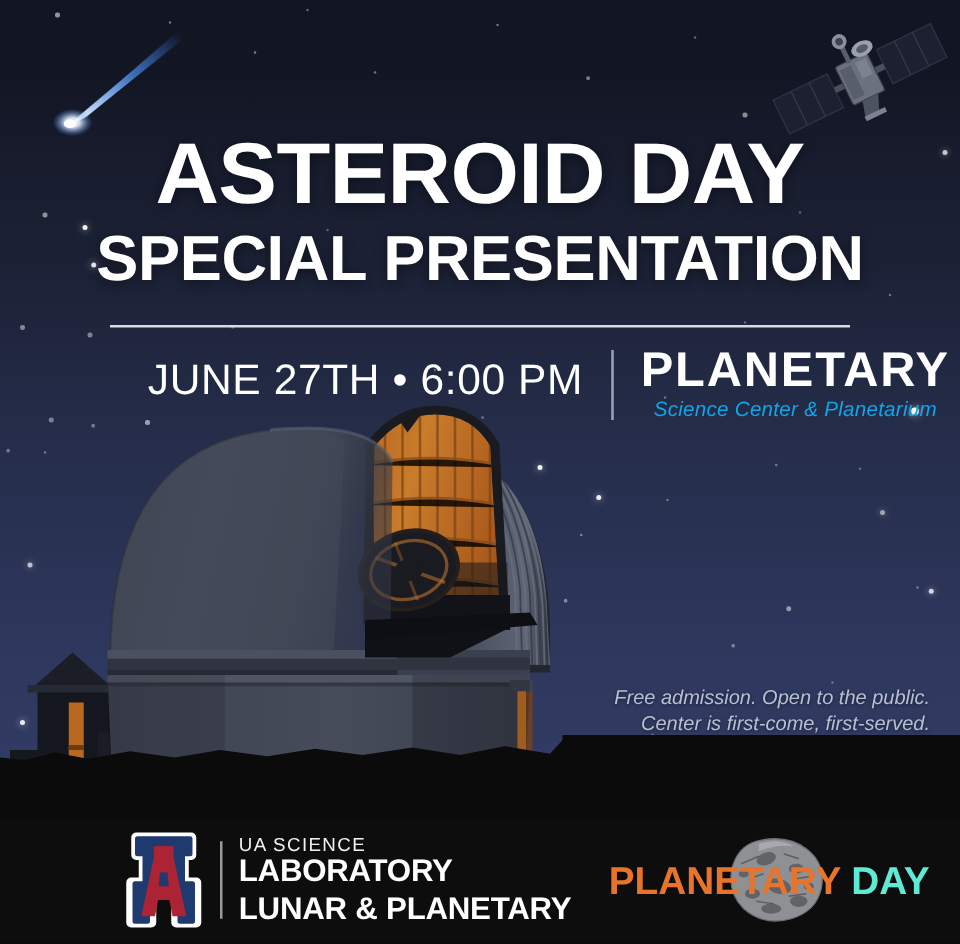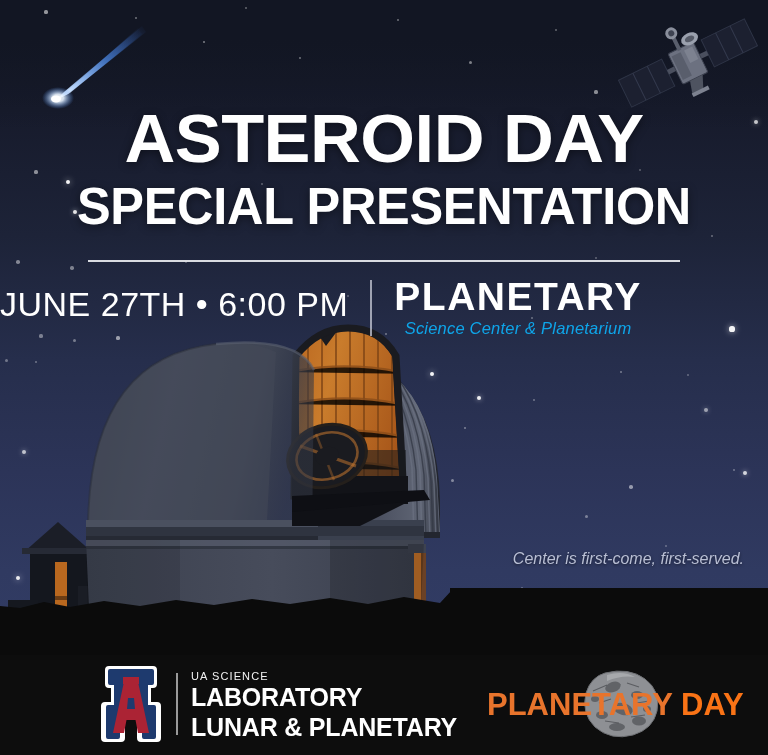--- a/index.html
+++ b/index.html
@@ -66,21 +66,21 @@
     transform:scaleX(0.99); transform-origin:center;
     text-shadow:0 2px 10px rgba(0,0,0,.45);
   }
   #rule {
     position:absolute; left:88px; top:260px; width:592px; height:2px;
     background:#e9eaf0; opacity:.92;
   }
 
   #infoline {
     position:absolute; left:0; top:276px; width:760px; height:64px;
-    display:flex; align-items:flex-start; justify-content:flex-start; gap:0px;
+    display:flex; align-items:flex-start; justify-content:flex-end; gap:0px;
   }
   #datetime {
     color:#ffffff; font-size:34px; line-height:44px;
     font-family:"Liberation Sans", sans-serif; font-weight:300;
     letter-spacing:0.5px; white-space:nowrap;
     padding-right:22px; padding-top:6px;
   }
   #vsep { width:2px; height:56px; background:#c9ccd8; opacity:.75; margin-top:4px; }
   #flandrau { padding-left:22px; text-align:center; }
   #flandrau-name {
@@ -107,37 +107,37 @@
     background:#0d0d0d;
   }
   #ua-lockup {
     position:absolute; left:95px; top:5px; height:88px;
     display:flex; align-items:center; gap:0px;
   }
   #ua-a { width:72px; height:80px; flex:0 0 auto; }
   #ua-divider { width:2px; height:62px; background:#9a9a9a; margin:0 13px 0 9px; }
   #ua-text { color:#ffffff; }
   #ua-science {
-    font-size:11px; letter-spacing:1.1px; font-weight:normal;
+    font-size:15px; letter-spacing:1.1px; font-weight:normal;
     line-height:15px; color:#f2f2f2;
   }
   #ua-lpl1, #ua-lpl2 {
     font-weight:bold; font-size:25px; line-height:26px; letter-spacing:-0.2px;
     color:#ffffff;
   }
   #ua-lpl1 { margin-top:4px; }
 
   #adlogo { position:absolute; left:487px; top:10px; width:205px; height:78px; }
   #adlogo-text {
     position:absolute; left:0; top:22px; width:205px; height:36px;
     font-weight:bold; font-size:31px; line-height:36px; letter-spacing:0px;
     white-space:nowrap;
   }
   #ad-asteroid { color:#E8742C; }
-  #ad-day { color:#f97316; }
+  #ad-day { color:#5eead4; }
 </style>
 </head>
 <body>
 
 <div id="poster">
 
   <div id="sky"></div>
   <div id="sky-top-fade"></div>
   <div id="starfield">
       <div class="star" style="left: 44.4px; top: 10.4px; width: 3.2px; height: 3.2px; opacity: 0.55;"></div>
@@ -400,20 +400,21 @@
   <div id="infoline">
     <div id="datetime">JUNE 27TH • 6:00 PM</div>
     <div id="vsep"></div>
     <div id="flandrau">
       <div id="flandrau-name">PLANETARY</div>
       <div id="flandrau-tag">Science Center &amp; Planetarium</div>
     </div>
   </div>
 
   <div id="admission">
+    <div>Free admission. Open to the public.</div>
     <div>Center is first-come, first-served.</div>
   </div>
 
   <div id="footer">
 
     <div id="ua-lockup">
       <div id="ua-a">
         <svg width="72" height="80" viewBox="0 0 72 80">
 
           <path d="M12 4 L60 4 L60 22 L52 22 L52 40 L60 40 L60 74 L44 74 L44 52 L28 52 L28 74 L12 74 L12 40 L20 40 L20 22 L12 22 Z" fill="none"></path>

